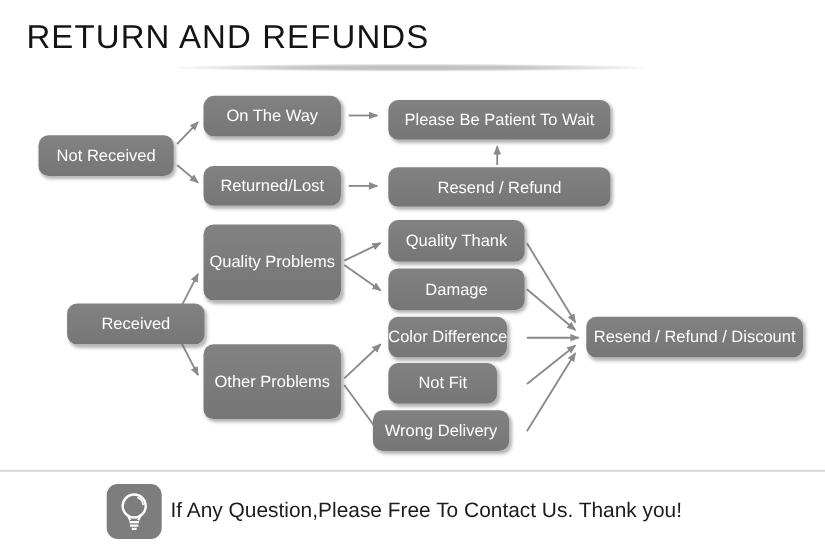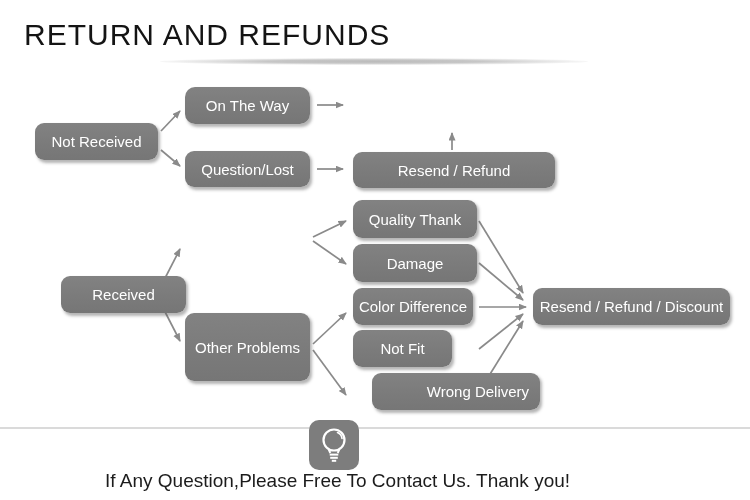--- a/index.html
+++ b/index.html
@@ -26,26 +26,26 @@
   .n-not-received{left:35px;top:123px;width:123px;height:37px;}
   .n-on-the-way{left:185px;top:87px;width:125px;height:37px;border-radius:10px;}
   .n-returned-lost{left:185px;top:151px;width:125px;height:36px;}
   .n-please-wait{left:353px;top:91px;width:202px;height:36px;}
   .n-resend-refund{left:353px;top:152px;width:202px;height:36px;}
   .n-received{left:33px;top:276px;width:125px;height:37px;margin-left:28px;}
   .n-quality-problems{left:185px;top:204px;width:125px;height:69px;}
   .n-other-problems{left:185px;top:313px;width:125px;height:68px;}
   .n-quality-defect{left:353px;top:200px;width:124px;height:38px;}
   .n-damage{left:353px;top:244px;width:124px;height:38px;}
-  .n-color-difference{left:353px;top:288px;width:120px;height:37px;}
+  .n-color-difference{left:353px;top:288px;width:108px;height:37px;}
   .n-not-fit{left:353px;top:330px;width:99px;height:37px;}
-  .n-wrong-delivery{left:372px;top:373px;width:124px;height:37px;padding-left:44px;}
+  .n-wrong-delivery{left:339px;top:373px;width:124px;height:37px;}
   .n-resend-refund-discount{left:533px;top:288px;width:197px;height:37px;}
   .footer-divider{position:absolute;left:0;top:427px;width:750px;height:2px;background:#dadada;}
-  .footer{position:absolute;left:97px;top:420px;height:50px;display:flex;align-items:center;flex-direction:column;}
+  .footer{position:absolute;left:97px;top:440px;height:50px;display:flex;align-items:center;}
   .bulb-badge{
     width:50px;height:50px;border-radius:10px;background:#7d7d7d;flex:0 0 auto;
     display:flex;align-items:center;justify-content:center;
   }
   .footer-text{margin-left:8px;font-size:19px;color:#1c1c1c;white-space:nowrap;}
 </style>
 </head>
 <body>
 
 <div class="stage">
@@ -74,23 +74,25 @@
       <line x1="479" y1="221" x2="523" y2="293" marker-end="url(#ah)"></line>
       <line x1="479" y1="263" x2="523" y2="300" marker-end="url(#ah)"></line>
       <line x1="479" y1="307" x2="526" y2="307" marker-end="url(#ah)"></line>
       <line x1="479" y1="349" x2="523" y2="314" marker-end="url(#ah)"></line>
       <line x1="479" y1="392" x2="523" y2="321" marker-end="url(#ah)"></line>
     </g>
   </svg>
 
   <div class="node n-not-received">Not Received</div>
   <div class="node n-on-the-way">On The Way</div>
-  <div class="node n-returned-lost">Question/Lost</div>
+  <div class="node n-returned-lost">Returned/Lost</div>
+  <div class="node n-please-wait">Please Be Patient To Wait</div>
   <div class="node n-resend-refund">Resend / Refund</div>
   <div class="node n-received">Received</div>
+  <div class="node n-quality-problems">Quality Problems</div>
   <div class="node n-other-problems">Other Problems</div>
   <div class="node n-quality-defect">Quality Thank</div>
   <div class="node n-damage">Damage</div>
   <div class="node n-color-difference">Color Difference</div>
   <div class="node n-not-fit">Not Fit</div>
   <div class="node n-wrong-delivery">Wrong Delivery</div>
   <div class="node n-resend-refund-discount">Resend / Refund / Discount</div>
 
   <div class="footer-divider"></div>
 

